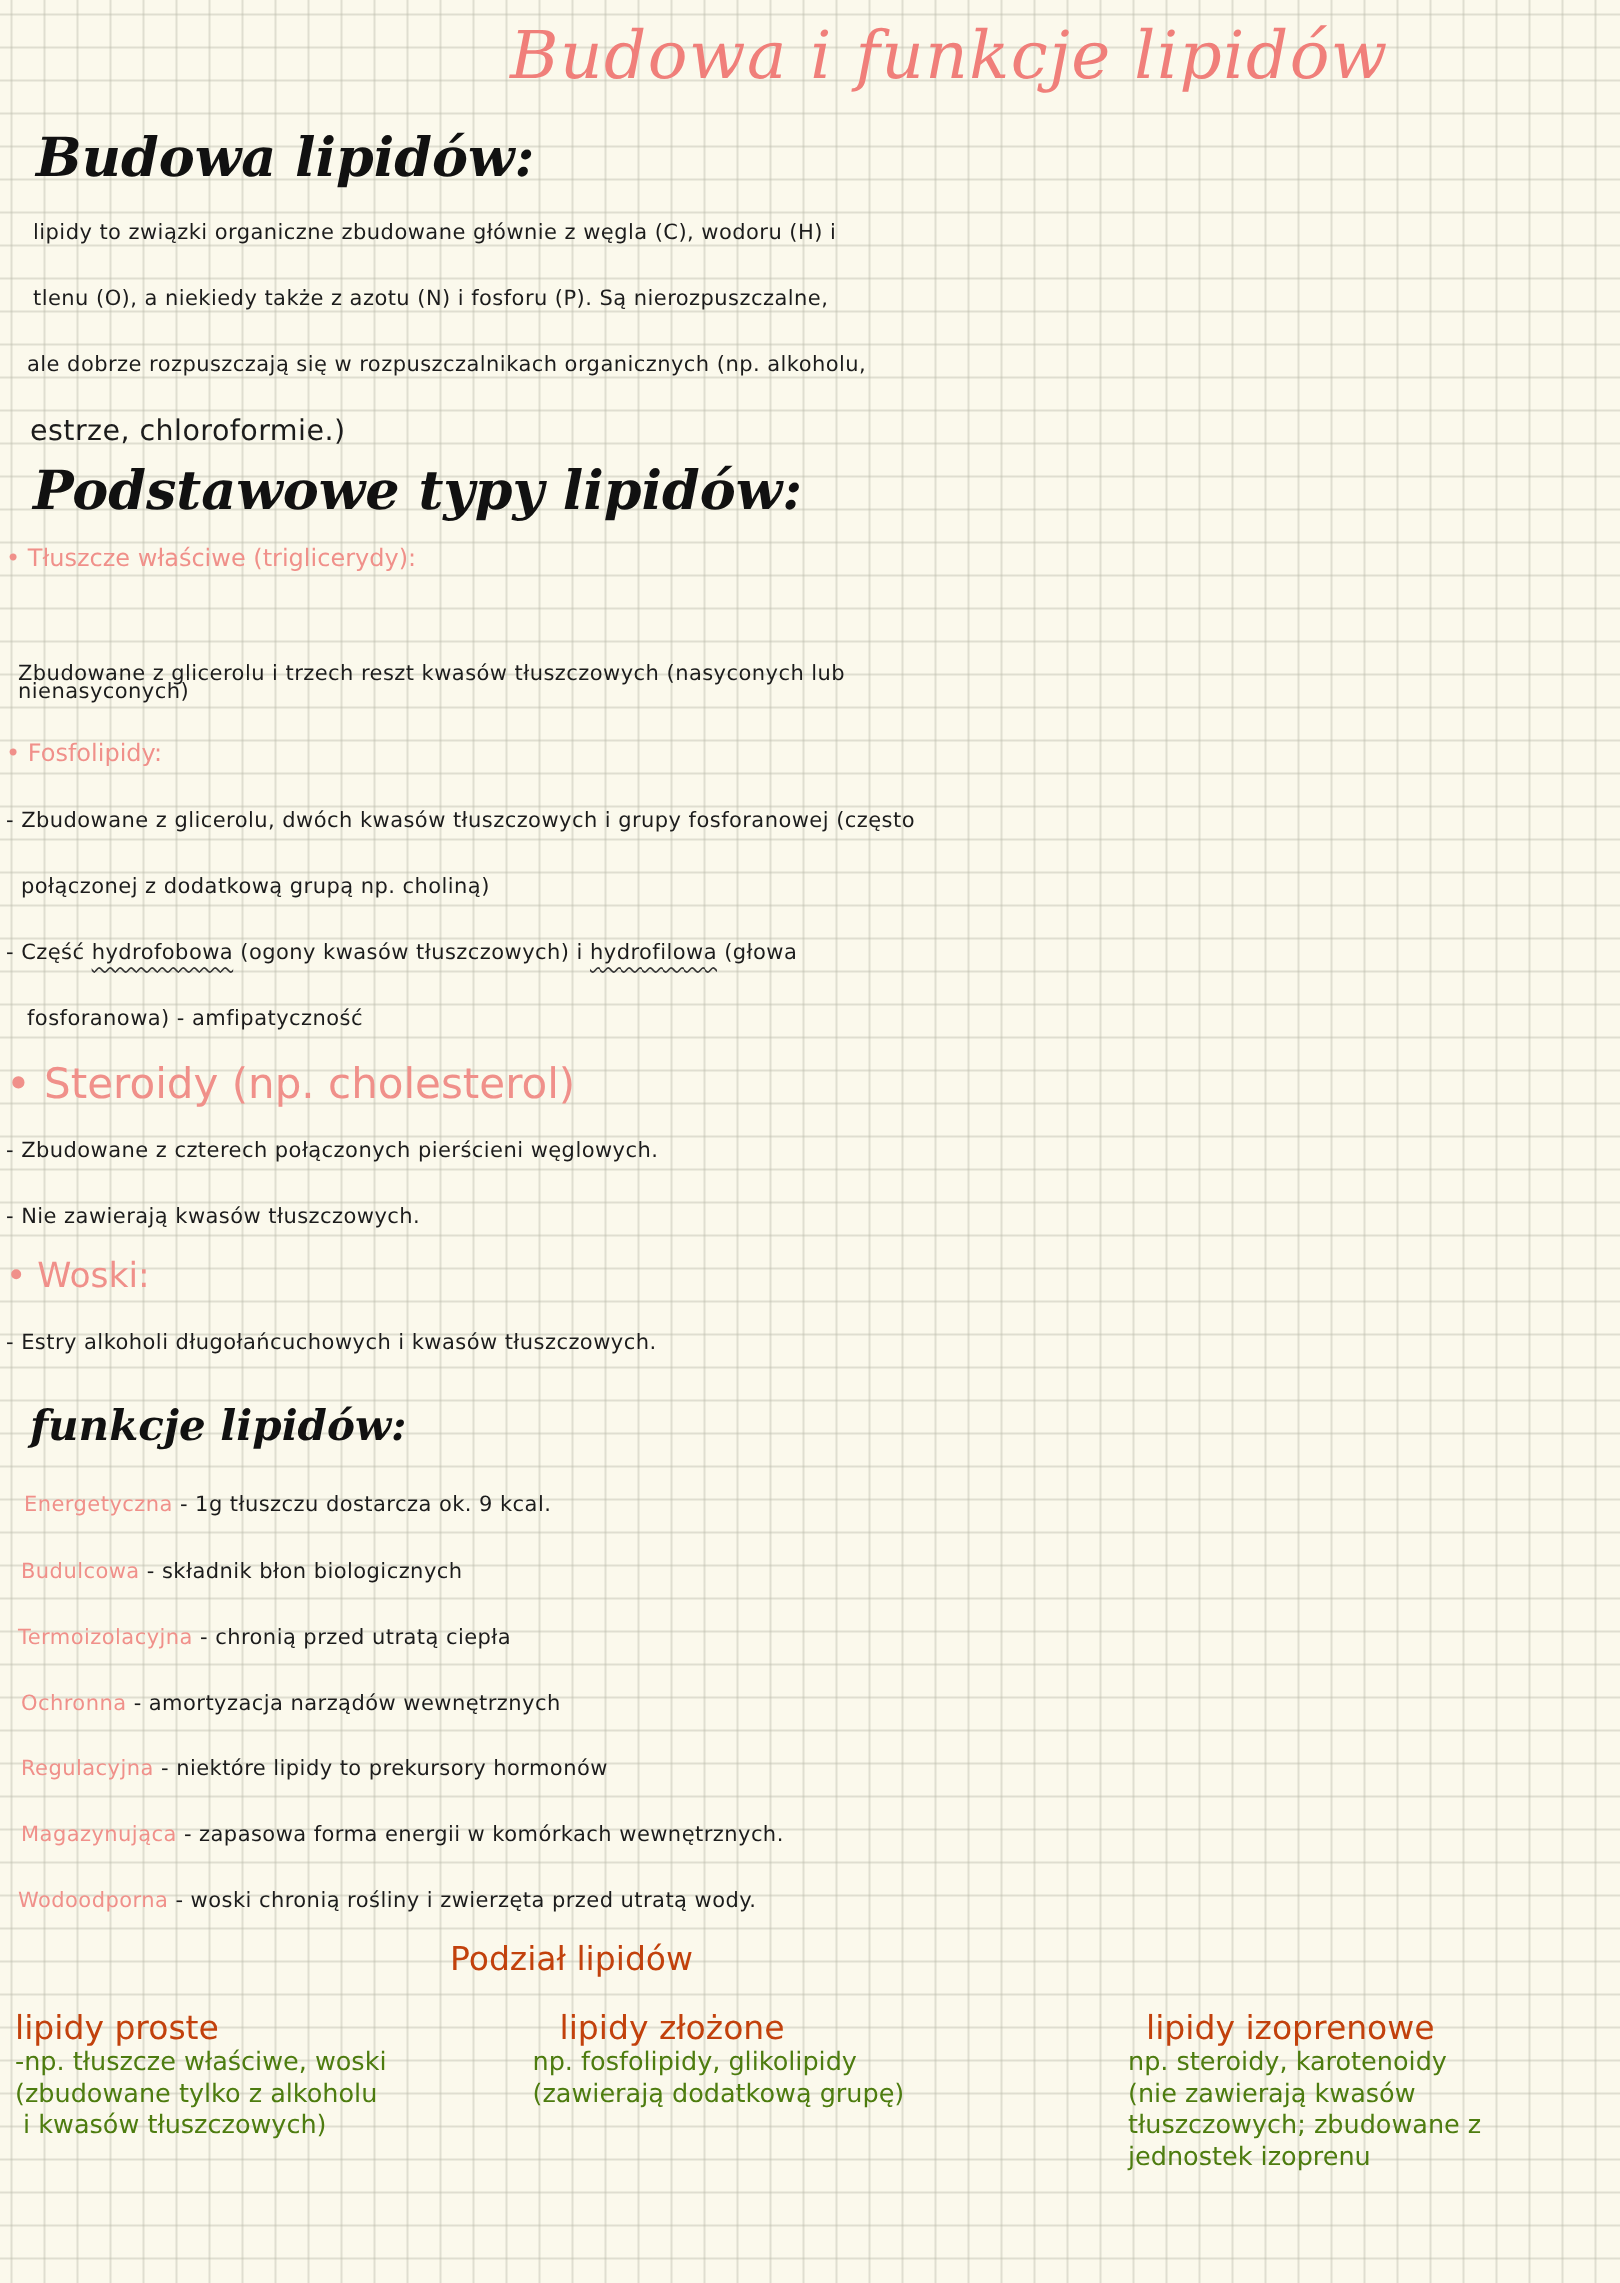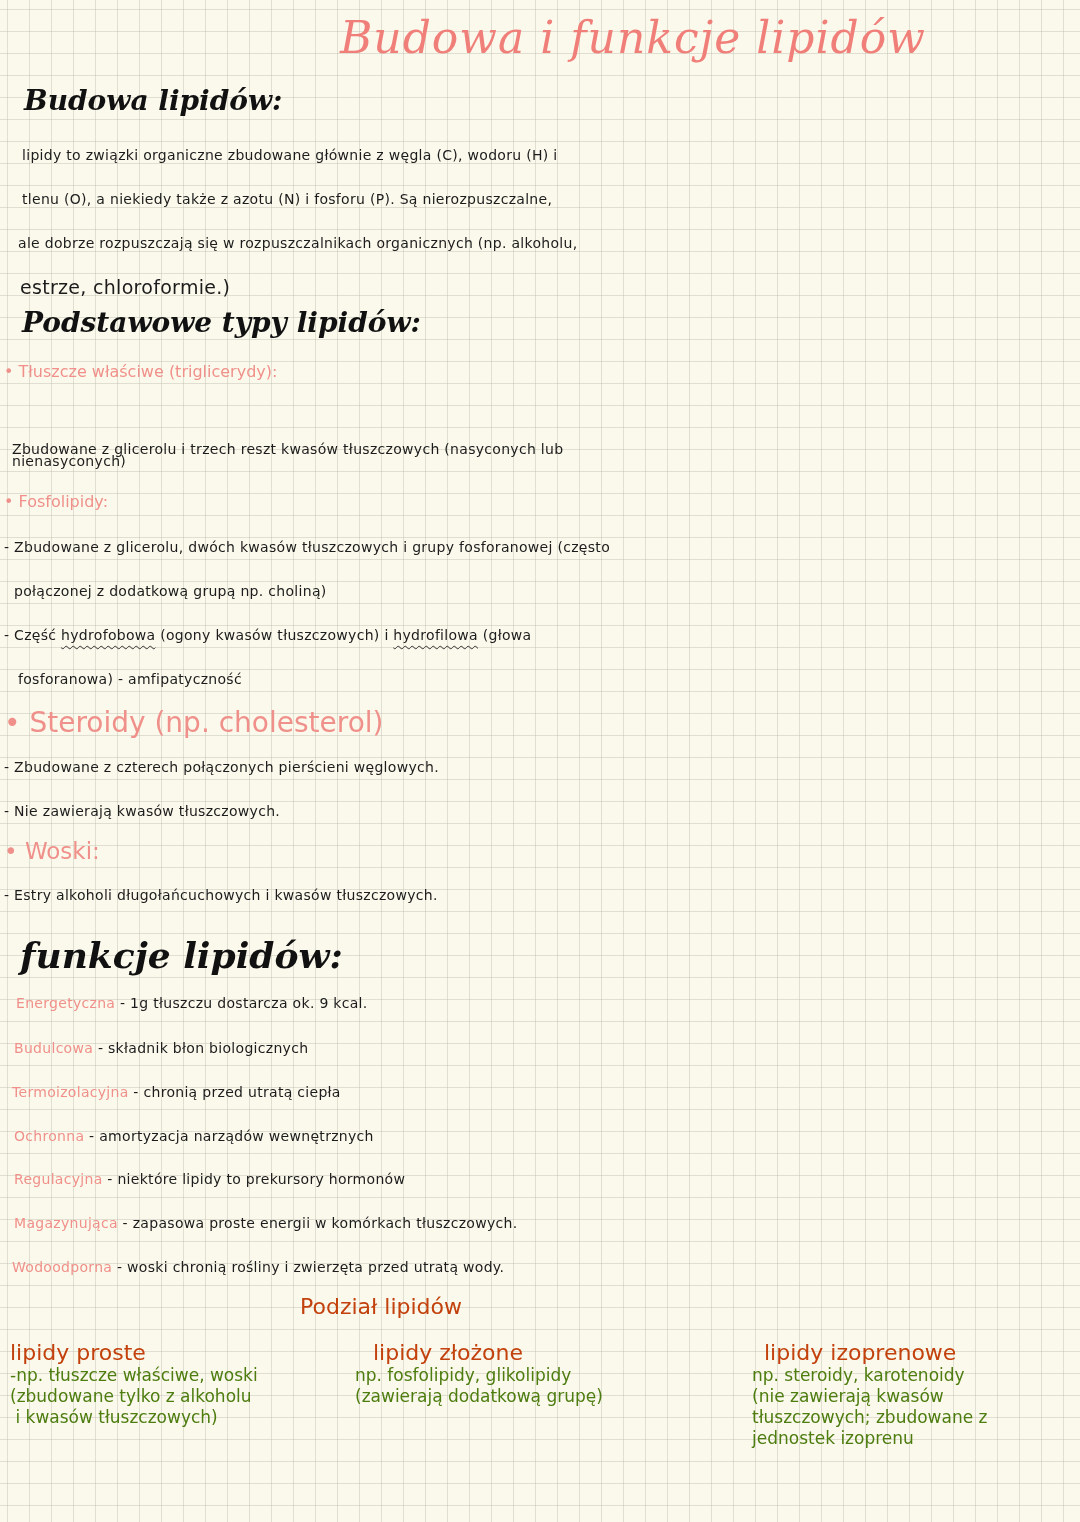--- a/index.html
+++ b/index.html
@@ -23,21 +23,21 @@
     font-family: "DejaVu Serif", serif;
     font-style: italic;
     font-size: 44px;
     color: #f07f7a;
     letter-spacing: 1px;
   }
   .heading {
     font-family: "DejaVu Serif", serif;
     font-weight: bold;
     font-style: italic;
-    font-size: 28px;
+    font-size: 36px;
     color: #111;
   }
   .body-line {
     font-size: 14px;
     line-height: 30px;
     color: #1c1c1c;
     letter-spacing: 0.3px;
   }
   .sub {
     font-size: 16px;
@@ -84,39 +84,39 @@
 </div>
 <div class="abs body-line" style="left:18px; top:664px;">fosforanowa) - amfipatyczność</div>
 
 <div class="abs sub" style="left:4px; top:706px; font-size:28px;">• Steroidy (np. cholesterol)</div>
 <div class="abs body-line" style="left:4px; top:752px;">- Zbudowane z czterech połączonych pierścieni węglowych.</div>
 <div class="abs body-line" style="left:4px; top:796px;">- Nie zawierają kwasów tłuszczowych.</div>
 
 <div class="abs sub" style="left:4px; top:838px; font-size:23px;">• Woski:</div>
 <div class="abs body-line" style="left:4px; top:880px;">- Estry alkoholi długołańcuchowych i kwasów tłuszczowych.</div>
 
-<div class="abs heading" style="left:20px; top:934px; font-size:36px;">funkcje lipidów:</div>
+<div class="abs heading" style="left:20px; top:934px; font-size:28px;">funkcje lipidów:</div>
 
 <div class="abs body-line" style="left:16px; top:988px;">
   <span class="fn-label">Energetyczna</span><span> - 1g tłuszczu dostarcza ok. 9 kcal.</span>
 </div>
 <div class="abs body-line" style="left:14px; top:1033px;">
   <span class="fn-label">Budulcowa</span><span> - składnik błon biologicznych</span>
 </div>
 <div class="abs body-line" style="left:12px; top:1077px;">
   <span class="fn-label">Termoizolacyjna</span><span> - chronią przed utratą ciepła</span>
 </div>
 <div class="abs body-line" style="left:14px; top:1121px;">
   <span class="fn-label">Ochronna</span><span> - amortyzacja narządów wewnętrznych</span>
 </div>
 <div class="abs body-line" style="left:14px; top:1164px;">
   <span class="fn-label">Regulacyjna</span><span> - niektóre lipidy to prekursory hormonów</span>
 </div>
 <div class="abs body-line" style="left:14px; top:1208px;">
-  <span class="fn-label">Magazynująca</span><span> - zapasowa proste energii w komórkach tłuszczowych.</span>
+  <span class="fn-label">Magazynująca</span><span> - zapasowa forma energii w komórkach wewnętrznych.</span>
 </div>
 <div class="abs body-line" style="left:12px; top:1252px;">
   <span class="fn-label">Wodoodporna</span><span> - woski chronią rośliny i zwierzęta przed utratą wody.</span>
 </div>
 
 <div class="abs small-h" style="left:300px; top:1294px;">Podział lipidów</div>
 
 <div class="abs" style="left:10px; top:1340px;">
   <div class="small-h">lipidy proste</div>
   <div class="small-b">-np. tłuszcze właściwe, woski</div>

